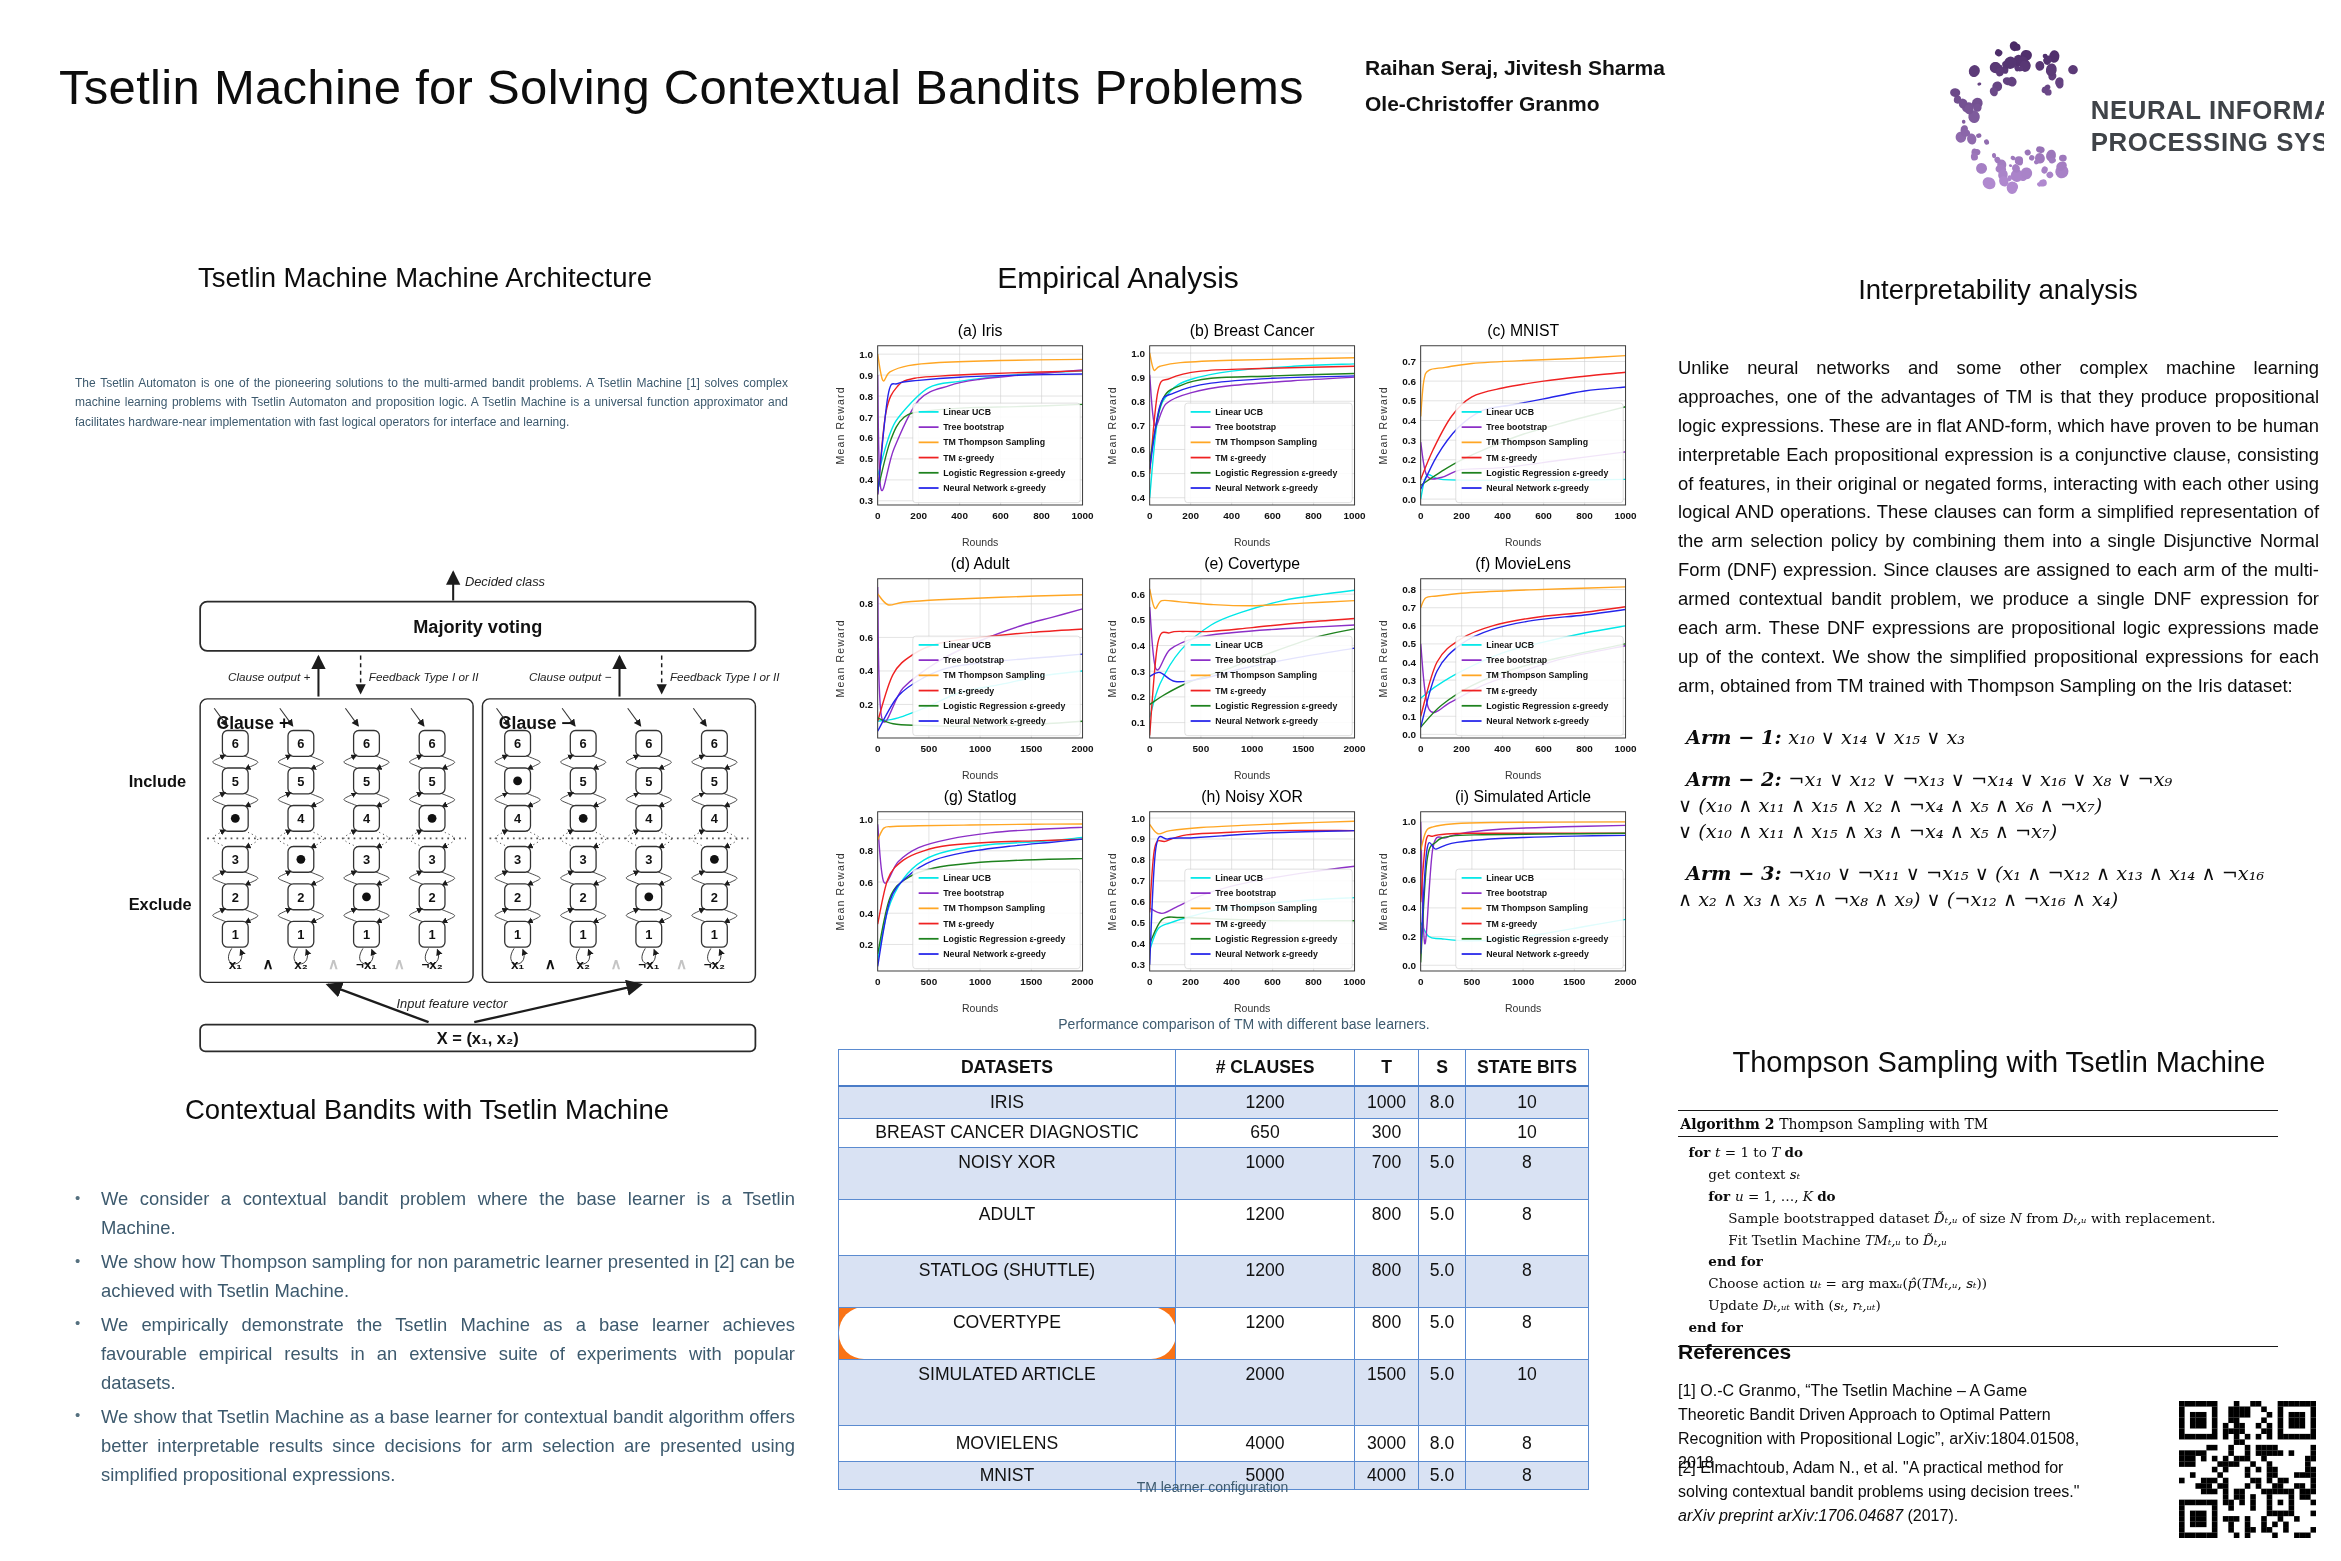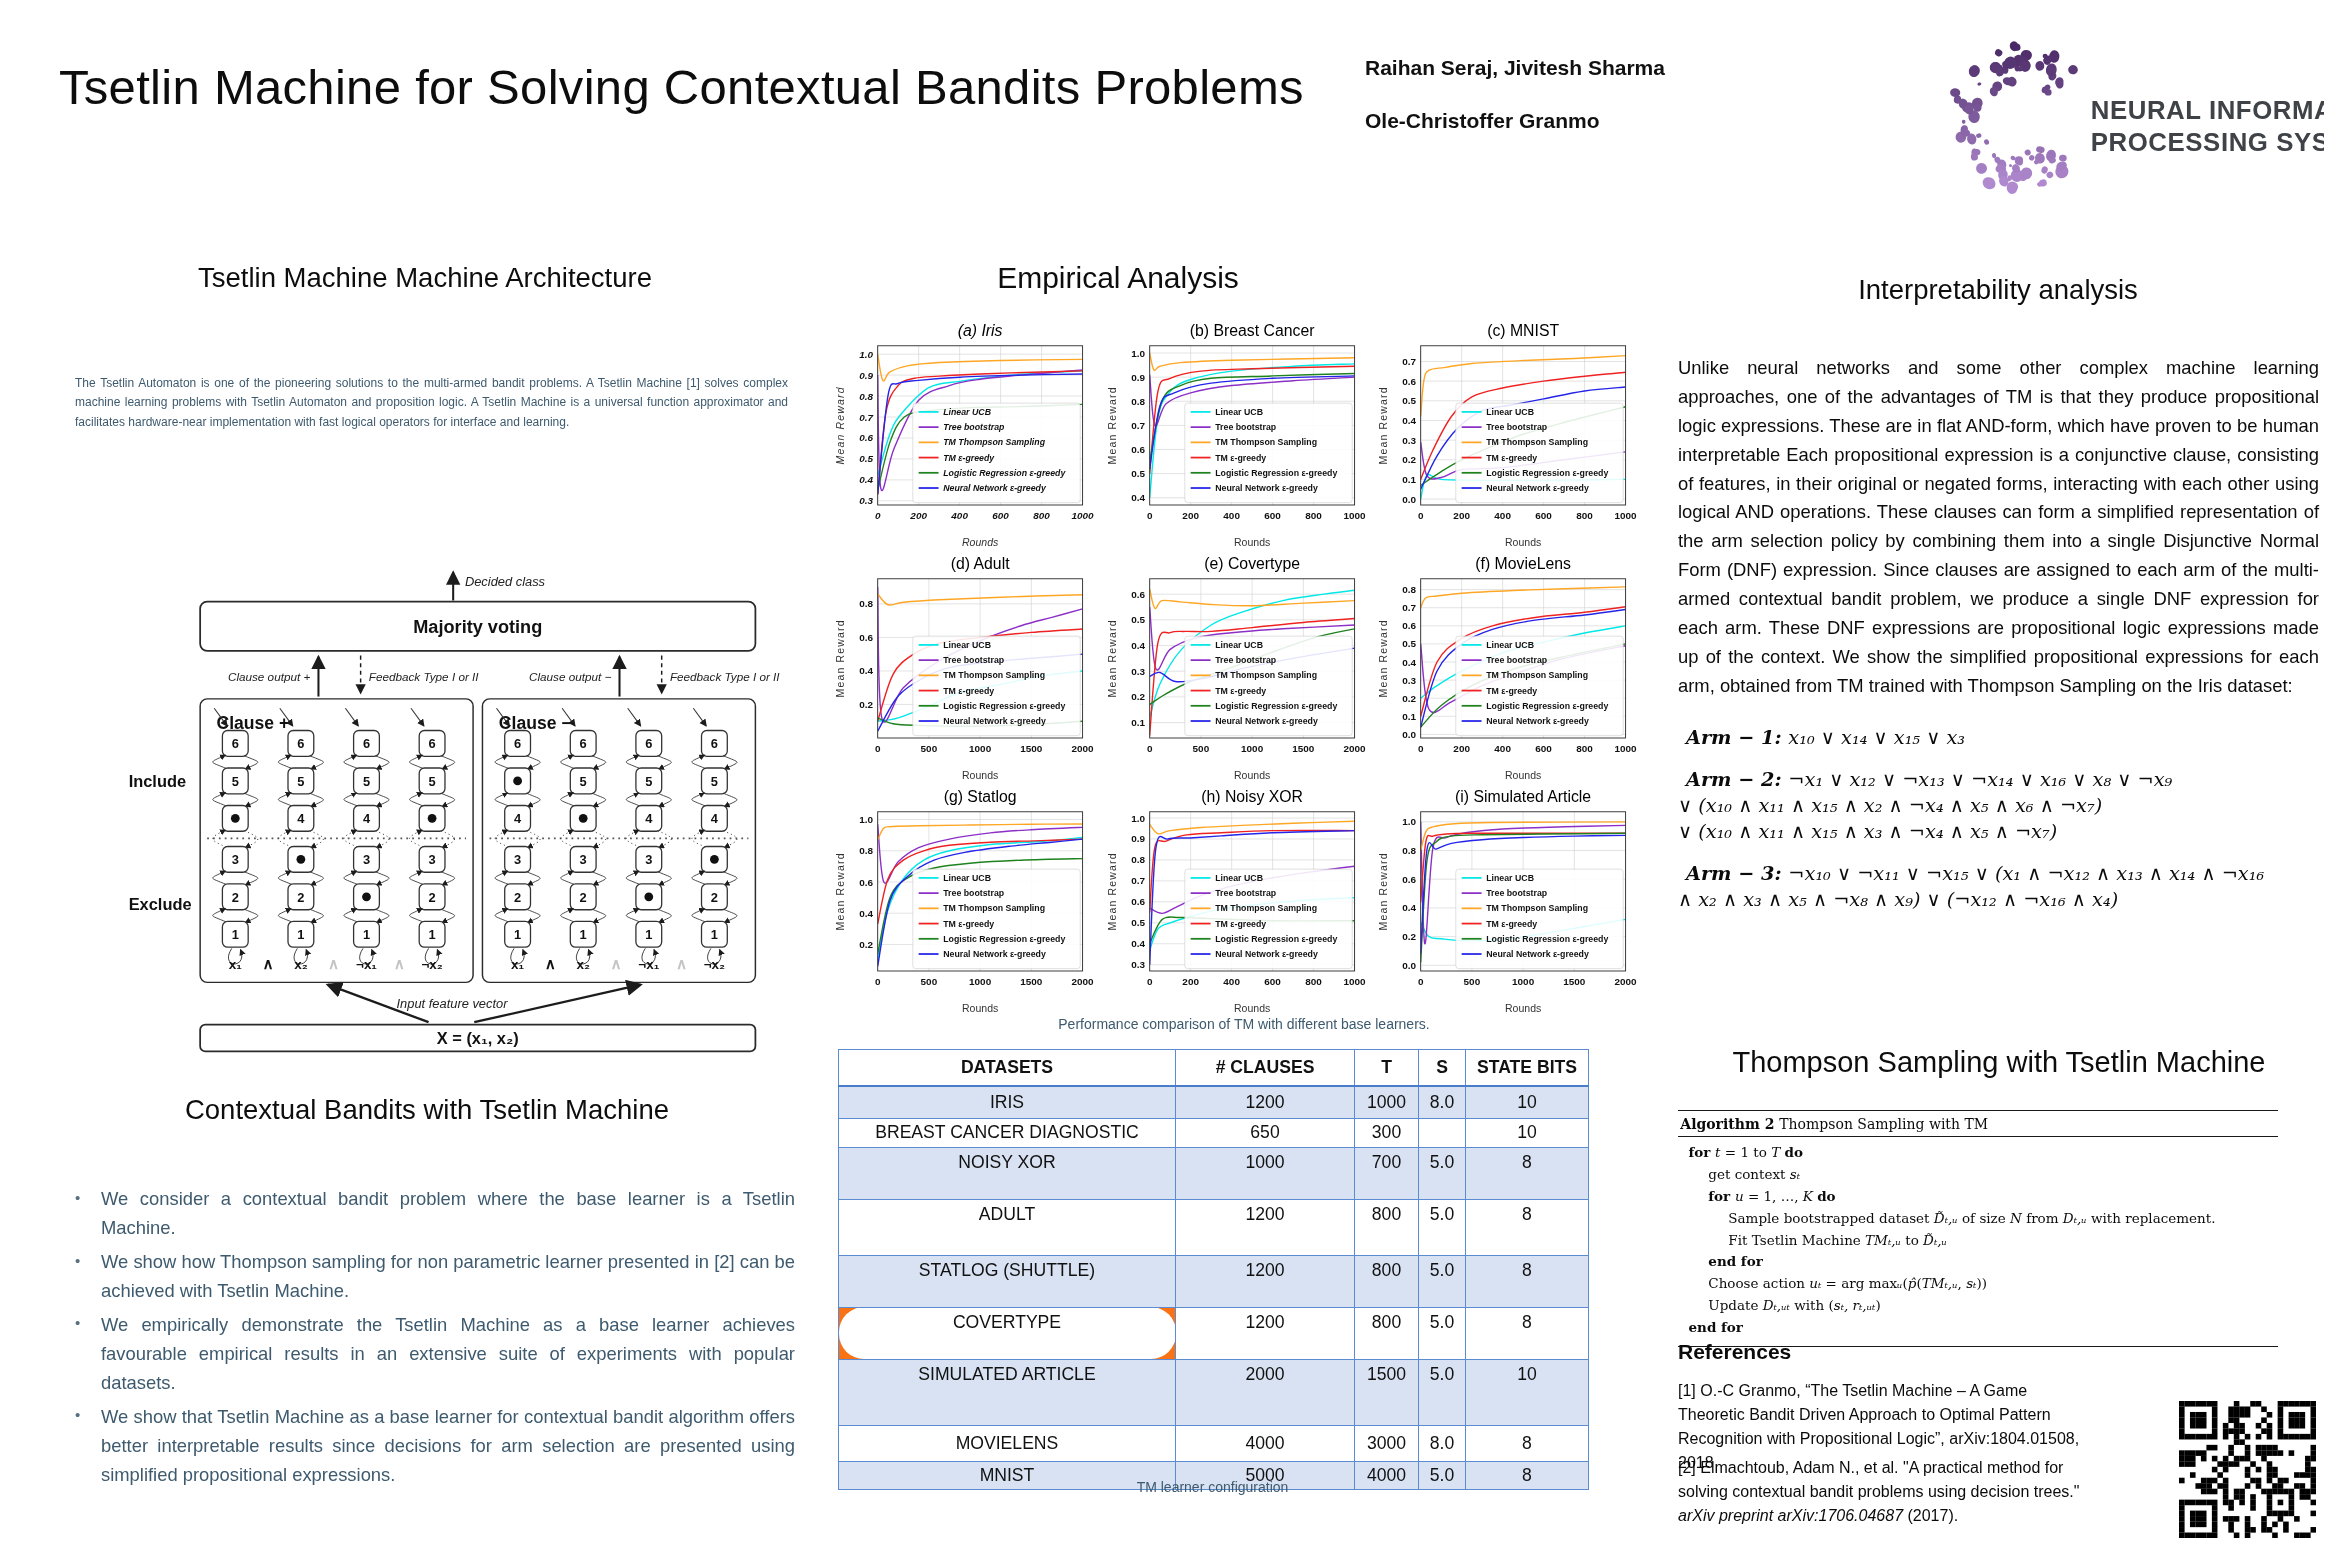--- a/index.html
+++ b/index.html
@@ -58,21 +58,21 @@
   .chart-cell{position:absolute;}
 </style>
 </head>
 <body>
 
 <div id="poster">
 
   <div id="main-title" class="abs heading">Tsetlin Machine for Solving Contextual Bandits Problems</div>
 
   <div class="abs author-line" style="top:57px;">Raihan Seraj, Jivitesh Sharma</div>
-  <div class="abs author-line" style="top:110px;">Ole-Christoffer Granmo</div>
+  <div class="abs author-line" style="top:93px;">Ole-Christoffer Granmo</div>
 
   <svg id="neurips-logo" class="abs" viewBox="0 0 650 295">
     <g id="logo-dots">
         <ellipse cx="179.4" cy="106.2" rx="5.9" ry="5.6" transform="rotate(-2 179.4 106.2)" fill="rgb(108,73,137)"></ellipse>
         <ellipse cx="106.4" cy="58.7" rx="3.8" ry="4.3" transform="rotate(1 106.4 58.7)" fill="rgb(87,54,115)"></ellipse>
         <ellipse cx="126.6" cy="64.8" rx="4.8" ry="5.9" transform="rotate(-15 126.6 64.8)" fill="rgb(89,56,118)"></ellipse>
         <ellipse cx="151.5" cy="218.0" rx="4.6" ry="4.7" transform="rotate(16 151.5 218.0)" fill="rgb(157,120,188)"></ellipse>
         <ellipse cx="189.7" cy="45.2" rx="8.8" ry="10.8" transform="rotate(7 189.7 45.2)" fill="rgb(81,48,109)"></ellipse>
         <ellipse cx="182.3" cy="247.1" rx="5.8" ry="5.5" transform="rotate(-29 182.3 247.1)" fill="rgb(170,132,201)"></ellipse>
         <ellipse cx="178.2" cy="51.5" rx="6.7" ry="8.1" transform="rotate(12 178.2 51.5)" fill="rgb(84,51,112)"></ellipse>
@@ -430,21 +430,21 @@
         <span class="bullet-text">We empirically demonstrate the Tsetlin Machine as a base learner achieves favourable empirical results in an extensive suite of experiments with popular datasets.</span>
       </div>
       <div class="bullet-row">
         <span class="bullet-dot">•</span>
         <span class="bullet-text">We show that Tsetlin Machine as a base learner for contextual bandit algorithm offers better interpretable results since decisions for arm selection are presented using simplified propositional expressions.</span>
       </div>
     </div>
 
   <div id="empirical-title" class="abs heading centered">Empirical Analysis</div>
   <div id="charts-grid" class="abs">
-      <div class="chart-cell" style="left: 0px; top: 0px; width: 272px; height: 233px; font-style: italic;"><svg width="272" height="233" viewBox="0 0 464 398">
+      <div class="chart-cell" style="left: 0px; top: 0px; width: 272px; height: 233px;"><svg width="272" height="233" viewBox="0 0 464 398">
           <text x="251" y="28" text-anchor="middle" font-size="27" fill="#000" font-family="DejaVu Serif,serif">(a) Iris</text>
           <rect x="76" y="44" width="350" height="272" fill="#ffffff" stroke="none"></rect>
           <line x1="76" y1="308.8" x2="426" y2="308.8" stroke="#cfcfcf" stroke-width="1"></line>
           <text x="68" y="314.8" text-anchor="end" font-size="17" font-weight="bold" fill="#111" font-family="DejaVu Sans,sans-serif">0.3</text>
           <line x1="76" y1="273.1" x2="426" y2="273.1" stroke="#cfcfcf" stroke-width="1"></line>
           <text x="68" y="279.1" text-anchor="end" font-size="17" font-weight="bold" fill="#111" font-family="DejaVu Sans,sans-serif">0.4</text>
           <line x1="76" y1="237.3" x2="426" y2="237.3" stroke="#cfcfcf" stroke-width="1"></line>
           <text x="68" y="243.3" text-anchor="end" font-size="17" font-weight="bold" fill="#111" font-family="DejaVu Sans,sans-serif">0.5</text>
           <line x1="76" y1="201.5" x2="426" y2="201.5" stroke="#cfcfcf" stroke-width="1"></line>
           <text x="68" y="207.5" text-anchor="end" font-size="17" font-weight="bold" fill="#111" font-family="DejaVu Sans,sans-serif">0.6</text>

